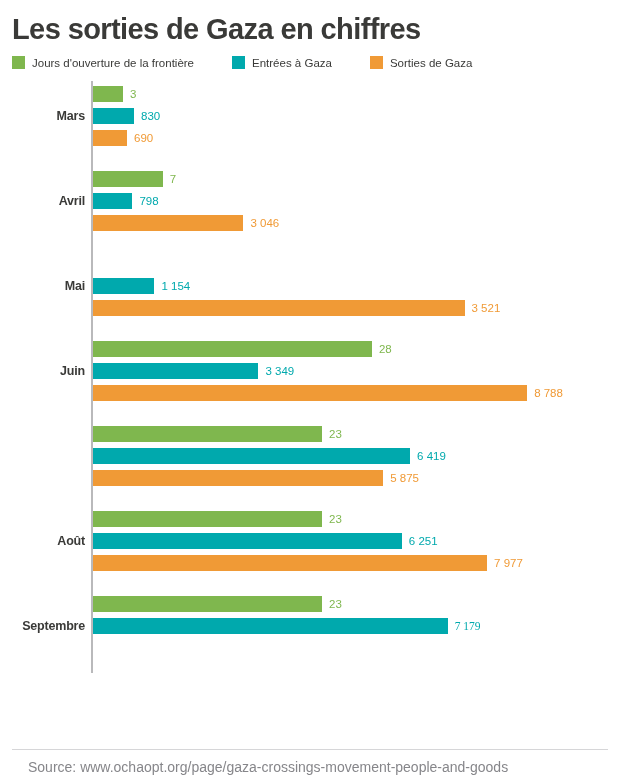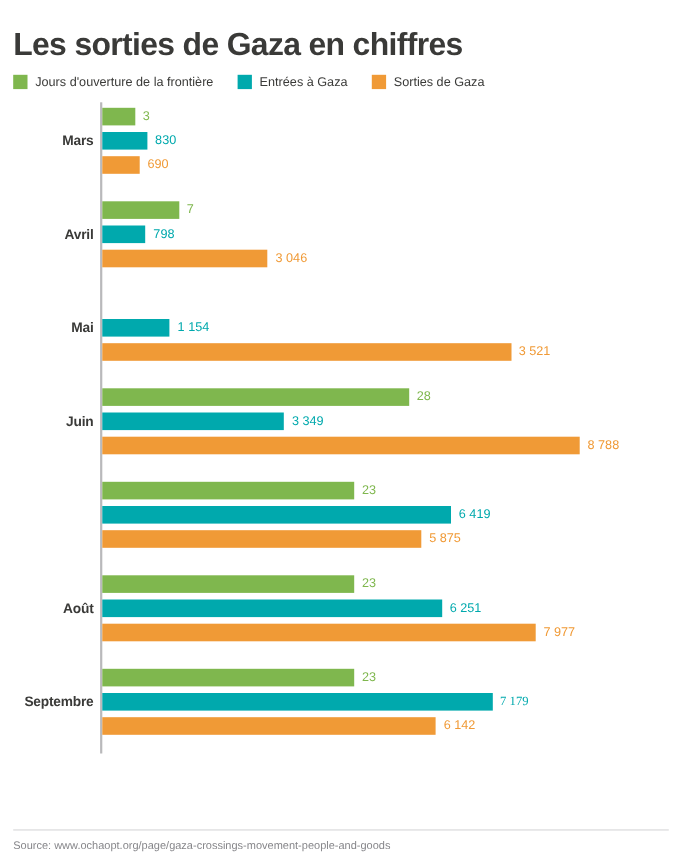--- a/index.html
+++ b/index.html
@@ -22,31 +22,31 @@
     padding: 0;
     position: relative;
   }
 
   
   .title {
     font-size: 29px;
     font-weight: bold;
     letter-spacing: -0.6px;
     color: #3a3a38;
-    padding: 24px 0 0 12px;
+    padding: 12px 0 0 12px;
     line-height: 34px;
     white-space: nowrap;
   }
 
   
   .legend {
     display: flex;
     align-items: flex-end;
     padding: 10px 0 0 12px;
-    gap: 0;
+    gap: 16px;
   }
   .legend-item {
     display: flex;
     align-items: center;
     margin-right: 22px;
   }
   .legend-swatch {
     width: 13px;
     height: 13px;
     flex: 0 0 auto;
@@ -118,23 +118,23 @@
     left: 0;
     bottom: 0;
     width: 620px;
   }
   .footer-rule {
     height: 1px;
     background: #d6d6d8;
     margin: 0 12px 0 12px;
   }
   .source {
-    font-size: 10px;
+    font-size: 14px;
     color: #86868a;
-    padding: 9px 0 0 12px;
+    padding: 9px 0 0 28px;
     white-space: nowrap;
   }
   .footer-bottom {
     display: flex;
     align-items: center;
     justify-content: space-between;
     padding: 6px 12px 14px 12px;
   }
   .mee-logo {
     display: block;
@@ -260,24 +260,20 @@
         <div class="group">
           <div class="group-label">Septembre</div>
           <div class="bar-row r0">
             <div class="bar" style="width: 229.08px; background: rgb(127, 183, 78);"></div>
             <span class="bar-value" style="color: rgb(127, 183, 78);">23</span>
           </div>
           <div class="bar-row r1">
             <div class="bar" style="width: 354.643px; background: rgb(0, 169, 173);"></div>
             <span class="bar-value" style="color: rgb(0, 169, 173); font-family: Liberation Serif, serif;">7 179</span>
           </div>
-          <div class="bar-row r2">
-            <div class="bar" style="width: 303.415px; background: rgb(240, 154, 54);"></div>
-            <span class="bar-value" style="color: rgb(240, 154, 54);">6 142</span>
-          </div>
         </div>
       </div>
   </div>
 
   <div class="footer">
     <div class="footer-rule"></div>
     <div class="source">Source: www.ochaopt.org/page/gaza-crossings-movement-people-and-goods</div>
   </div>
 
 </div>

